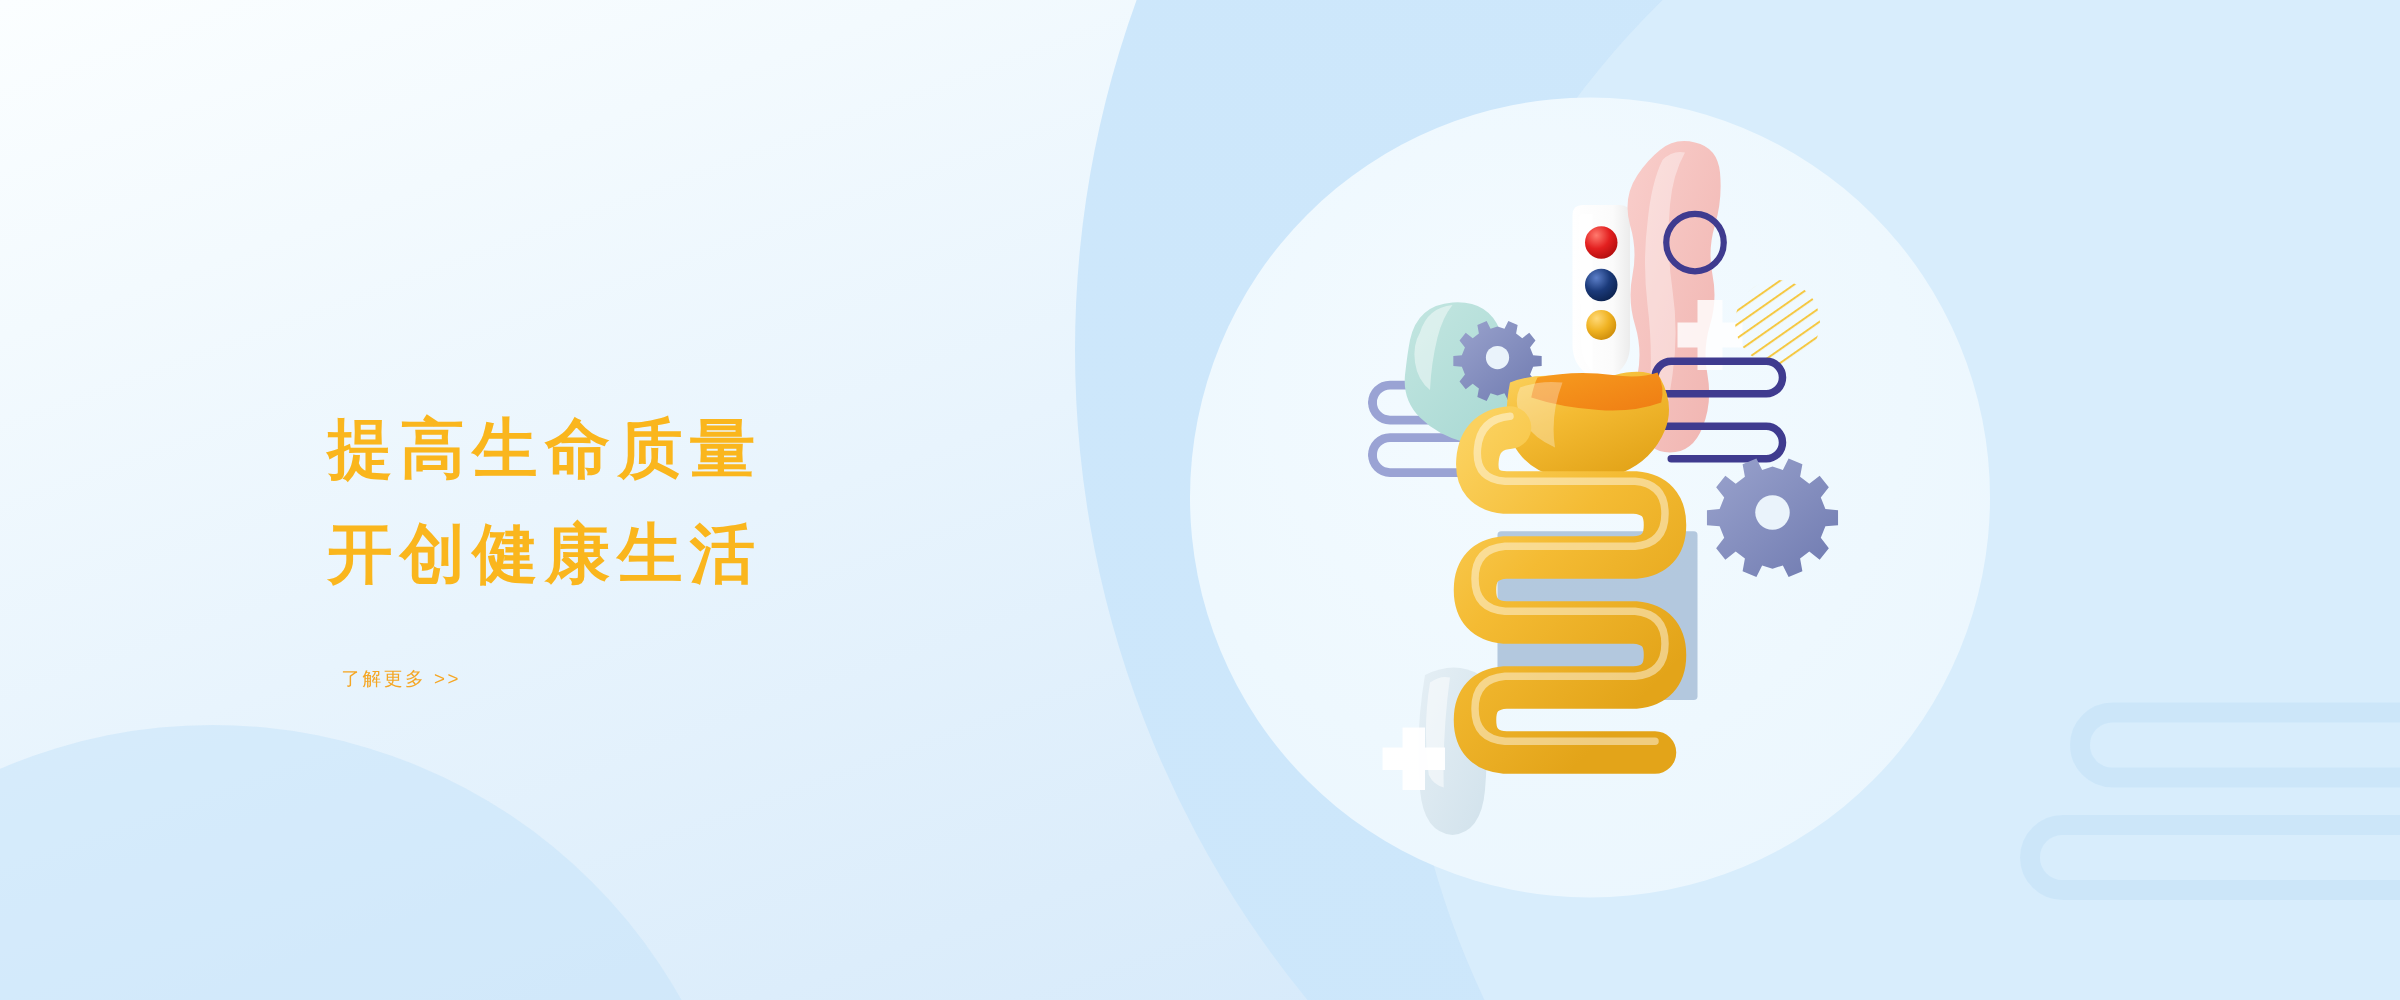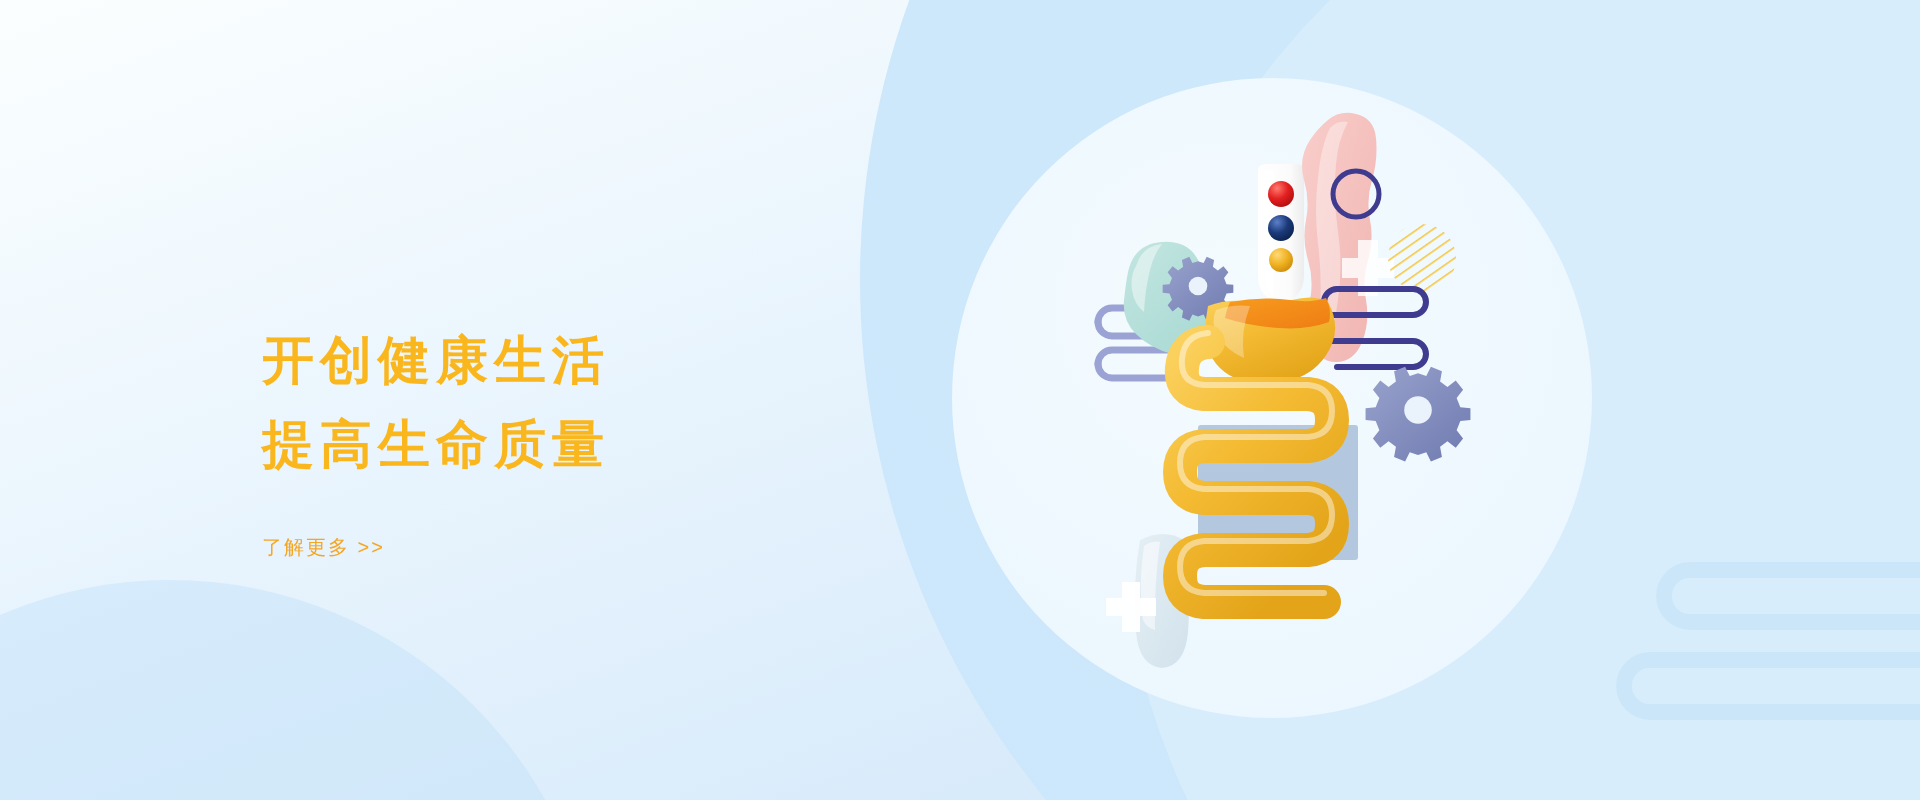--- a/index.html
+++ b/index.html
@@ -60,25 +60,26 @@
     font-size:52px;
     font-weight:bold;
     color:#fab61d;
     letter-spacing:6px;
     line-height:1.62;
     white-space:nowrap;
   }
   .cta {
     margin-top:48px;
     display:inline-block;
-    font-size:20px;
+    font-size:15px;
     color:#f5a623;
     letter-spacing:2px;
     cursor:pointer;
     text-decoration:none;
+    margin-left:11px;
   }
 
   
   .illus {
     position:absolute; left:1080px; top:110px;
     width:420px; height:580px;
   }
   .illus svg { width:100%; height:100%; display:block; overflow:visible; }
 </style>
 </head>
@@ -93,22 +94,22 @@
   <div class="bg-squiggle">
     <svg viewBox="0 0 420 240" fill="none">
       <path d="M420 40 H150 a26 26 0 0 0 0 52 H400" stroke="#c2e1f8" stroke-width="16" stroke-linecap="round"></path>
       <path d="M420 130 H110 a26 26 0 0 0 0 52 H380" stroke="#c2e1f8" stroke-width="16" stroke-linecap="round"></path>
     </svg>
   </div>
 
   <div class="stage-circle"></div>
 
   <div class="copy">
+    <div class="headline">提高生命质量</div>
     <div class="headline">开创健康生活</div>
-    <div class="headline">提高生命质量</div>
     <a class="cta" href="#">了解更多 &gt;&gt;</a>
   </div>
 
   <div class="illus">
     <svg viewBox="0 0 420 580" fill="none" xmlns="http://www.w3.org/2000/svg">
       <defs>
         <linearGradient id="gMint" x1="0" y1="0" x2="1" y2="1">
           <stop offset="0%" stop-color="#c3e6e1"></stop>
             <stop offset="100%" stop-color="#a3d6d0"></stop>
         </linearGradient>

